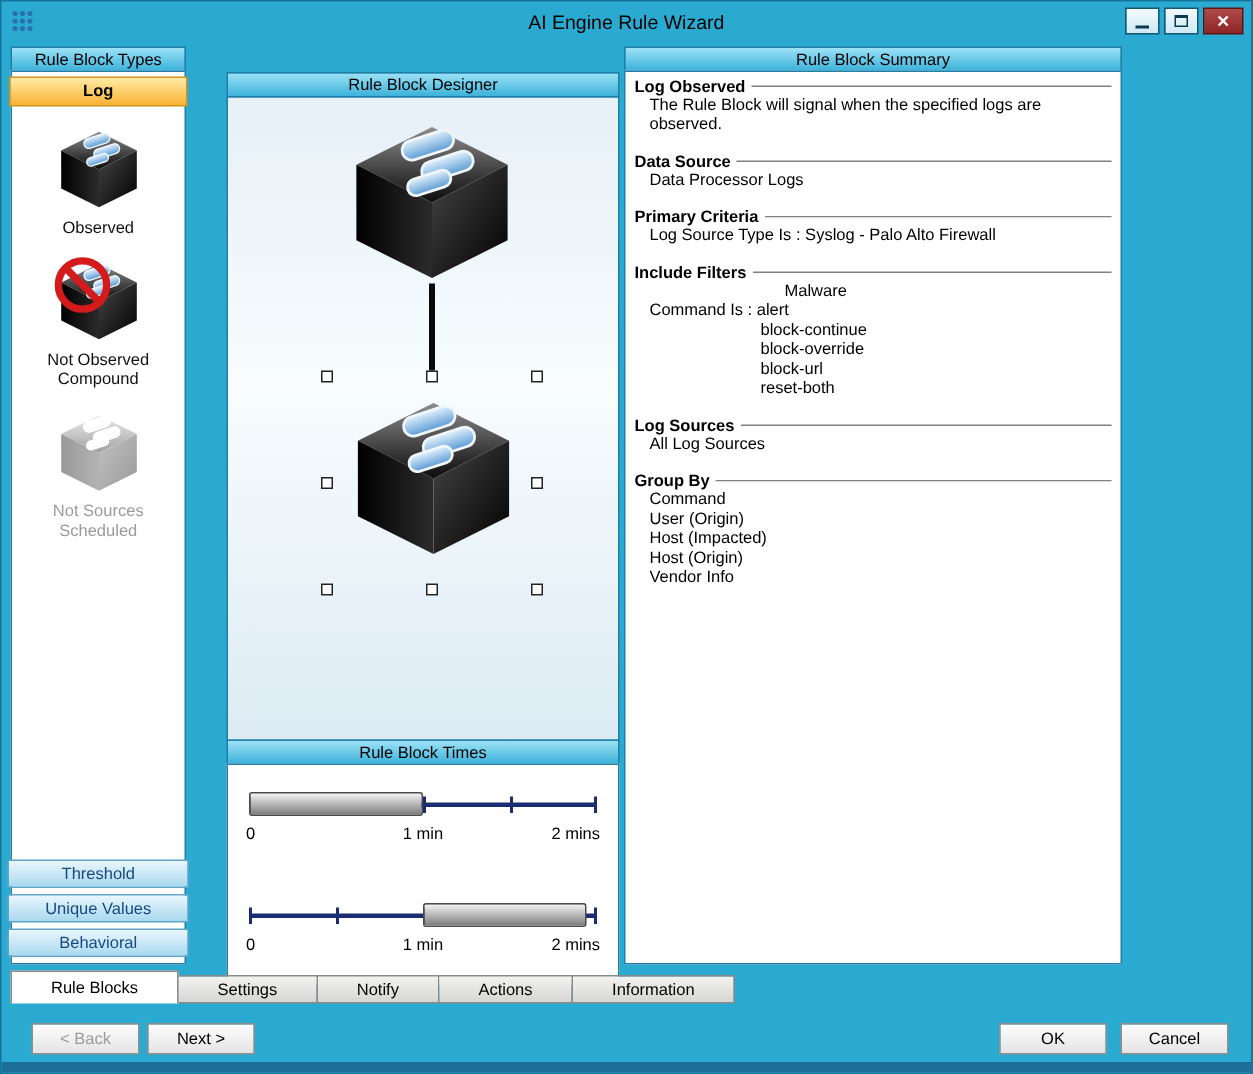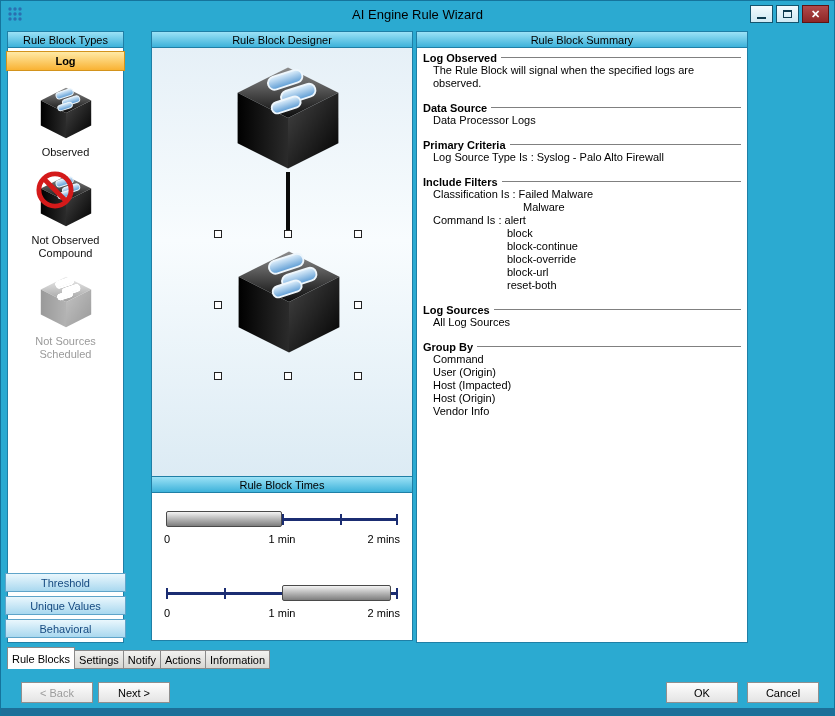--- a/index.html
+++ b/index.html
@@ -26,21 +26,21 @@
   .type-icon{position:relative;width:56px;height:56px;}
   .type-label{margin-top:5px;font-size:11px;text-align:center;line-height:13px;width:96px;color:#111;}
   .type-item.disabled .type-label{color:#9a9a9a;}
   .type-item.disabled .type-icon{filter:grayscale(1) opacity(.4) brightness(1.5);}
   .no-sign{position:absolute;left:-4px;top:-4px;width:42px;height:42px;}
   .left-spacer{flex:1;}
   .blue-btn{width:121px;height:19px;margin-bottom:4px;background:linear-gradient(180deg,#eaf7fd,#a9d8ef);
             border:1px solid #5fa4c9;color:#164a80;font-size:11px;font-weight:normal;
             display:flex;align-items:center;justify-content:center;cursor:default;}
   
-  .mid-panel{position:absolute;left:136px;top:30px;width:276px;height:613px;padding-left:14px;}
+  .mid-panel{position:absolute;left:136px;top:47px;width:276px;height:613px;padding-left:14px;}
   .designer{position:relative;height:430px;margin-top:-1px;border:1px solid #1f7fa6;
             background:linear-gradient(180deg,#e6f0f7 0%,#f8fcfe 45%,#dcebf4 100%);overflow:hidden;}
   .cube{position:absolute;}
   .connector{position:absolute;left:134px;top:124px;width:4px;height:64px;background:#0a0a0a;}
   .sel-box{position:absolute;left:66px;top:186px;width:140px;height:142px;}
   .handle{position:absolute;width:8px;height:8px;background:#fff;border:1px solid #222;}
   .times-body{position:relative;height:149px;margin-top:-1px;background:#fff;border:1px solid #1f7fa6;}
   .slider{position:absolute;left:14px;right:14px;height:44px;}
   .slider .track{position:absolute;left:0;right:0;top:9px;height:3px;background:#1b2d72;}
   .slider .tick{position:absolute;top:5px;width:2px;height:11px;background:#1b2d72;}
@@ -52,21 +52,21 @@
   .right-body{height:596px;margin-top:-1px;background:#fff;border:1px solid #1f7fa6;padding:4px 6px;overflow:hidden;}
   .section{margin-bottom:12px;}
   .sec-hd{display:flex;align-items:center;}
   .sec-title{font-size:11px;font-weight:bold;color:#000;white-space:nowrap;}
   .sec-rule{flex:1;height:2px;border-top:1px solid #808080;border-bottom:1px solid #fff;margin-left:4px;}
   .sec-line{font-size:11px;line-height:13px;color:#000;padding-left:10px;}
   .sec-line.ind-deep{padding-left:100px;}
   .sec-line.ind-cmd{padding-left:84px;}
   
   .tabstrip{position:absolute;left:6px;top:646px;height:22px;display:flex;align-items:flex-end;}
-  .tab{height:19px;padding:0 4px;display:flex;align-items:center;font-size:11px;color:#000;
+  .tab{height:19px;padding:0 26px;display:flex;align-items:center;font-size:11px;color:#000;
        background:linear-gradient(180deg,#f2f2f0,#d6d6d2);border:1px solid #8a8a8a;border-left:none;cursor:default;}
   .tab.first{border-left:1px solid #8a8a8a;}
   .tab.active{height:22px;background:#fff;border:1px solid #8a8a8a;border-bottom:none;position:relative;z-index:2;}
   
   .btn{position:absolute;top:681px;width:72px;height:21px;background:linear-gradient(180deg,#fdfdfd,#e4e4e4);
        border:1px solid #8f8f8f;font-size:11px;color:#000;display:flex;align-items:center;justify-content:center;cursor:default;}
   .btn.disabled{color:#9c9c9c;}
   .bottom-band{position:absolute;left:0;bottom:0;width:100%;height:7px;background:#1d6f99;}
 </style>
 </head>
@@ -258,24 +258,22 @@
             <span class="sec-rule"></span>
           </div>
         <div class="sec-line">Log Source Type Is : Syslog - Palo Alto Firewall</div>
       </div>
 
       <div class="section">
         <div class="sec-hd">
             <span class="sec-title">Include Filters</span>
             <span class="sec-rule"></span>
           </div>
-        <div class="sec-line">Classification Is : Failed Malware</div>
         <div class="sec-line ind-deep">Malware</div>
         <div class="sec-line">Command Is : alert</div>
-        <div class="sec-line ind-cmd">block</div>
         <div class="sec-line ind-cmd">block-continue</div>
         <div class="sec-line ind-cmd">block-override</div>
         <div class="sec-line ind-cmd">block-url</div>
         <div class="sec-line ind-cmd">reset-both</div>
       </div>
 
       <div class="section">
         <div class="sec-hd">
             <span class="sec-title">Log Sources</span>
             <span class="sec-rule"></span>

